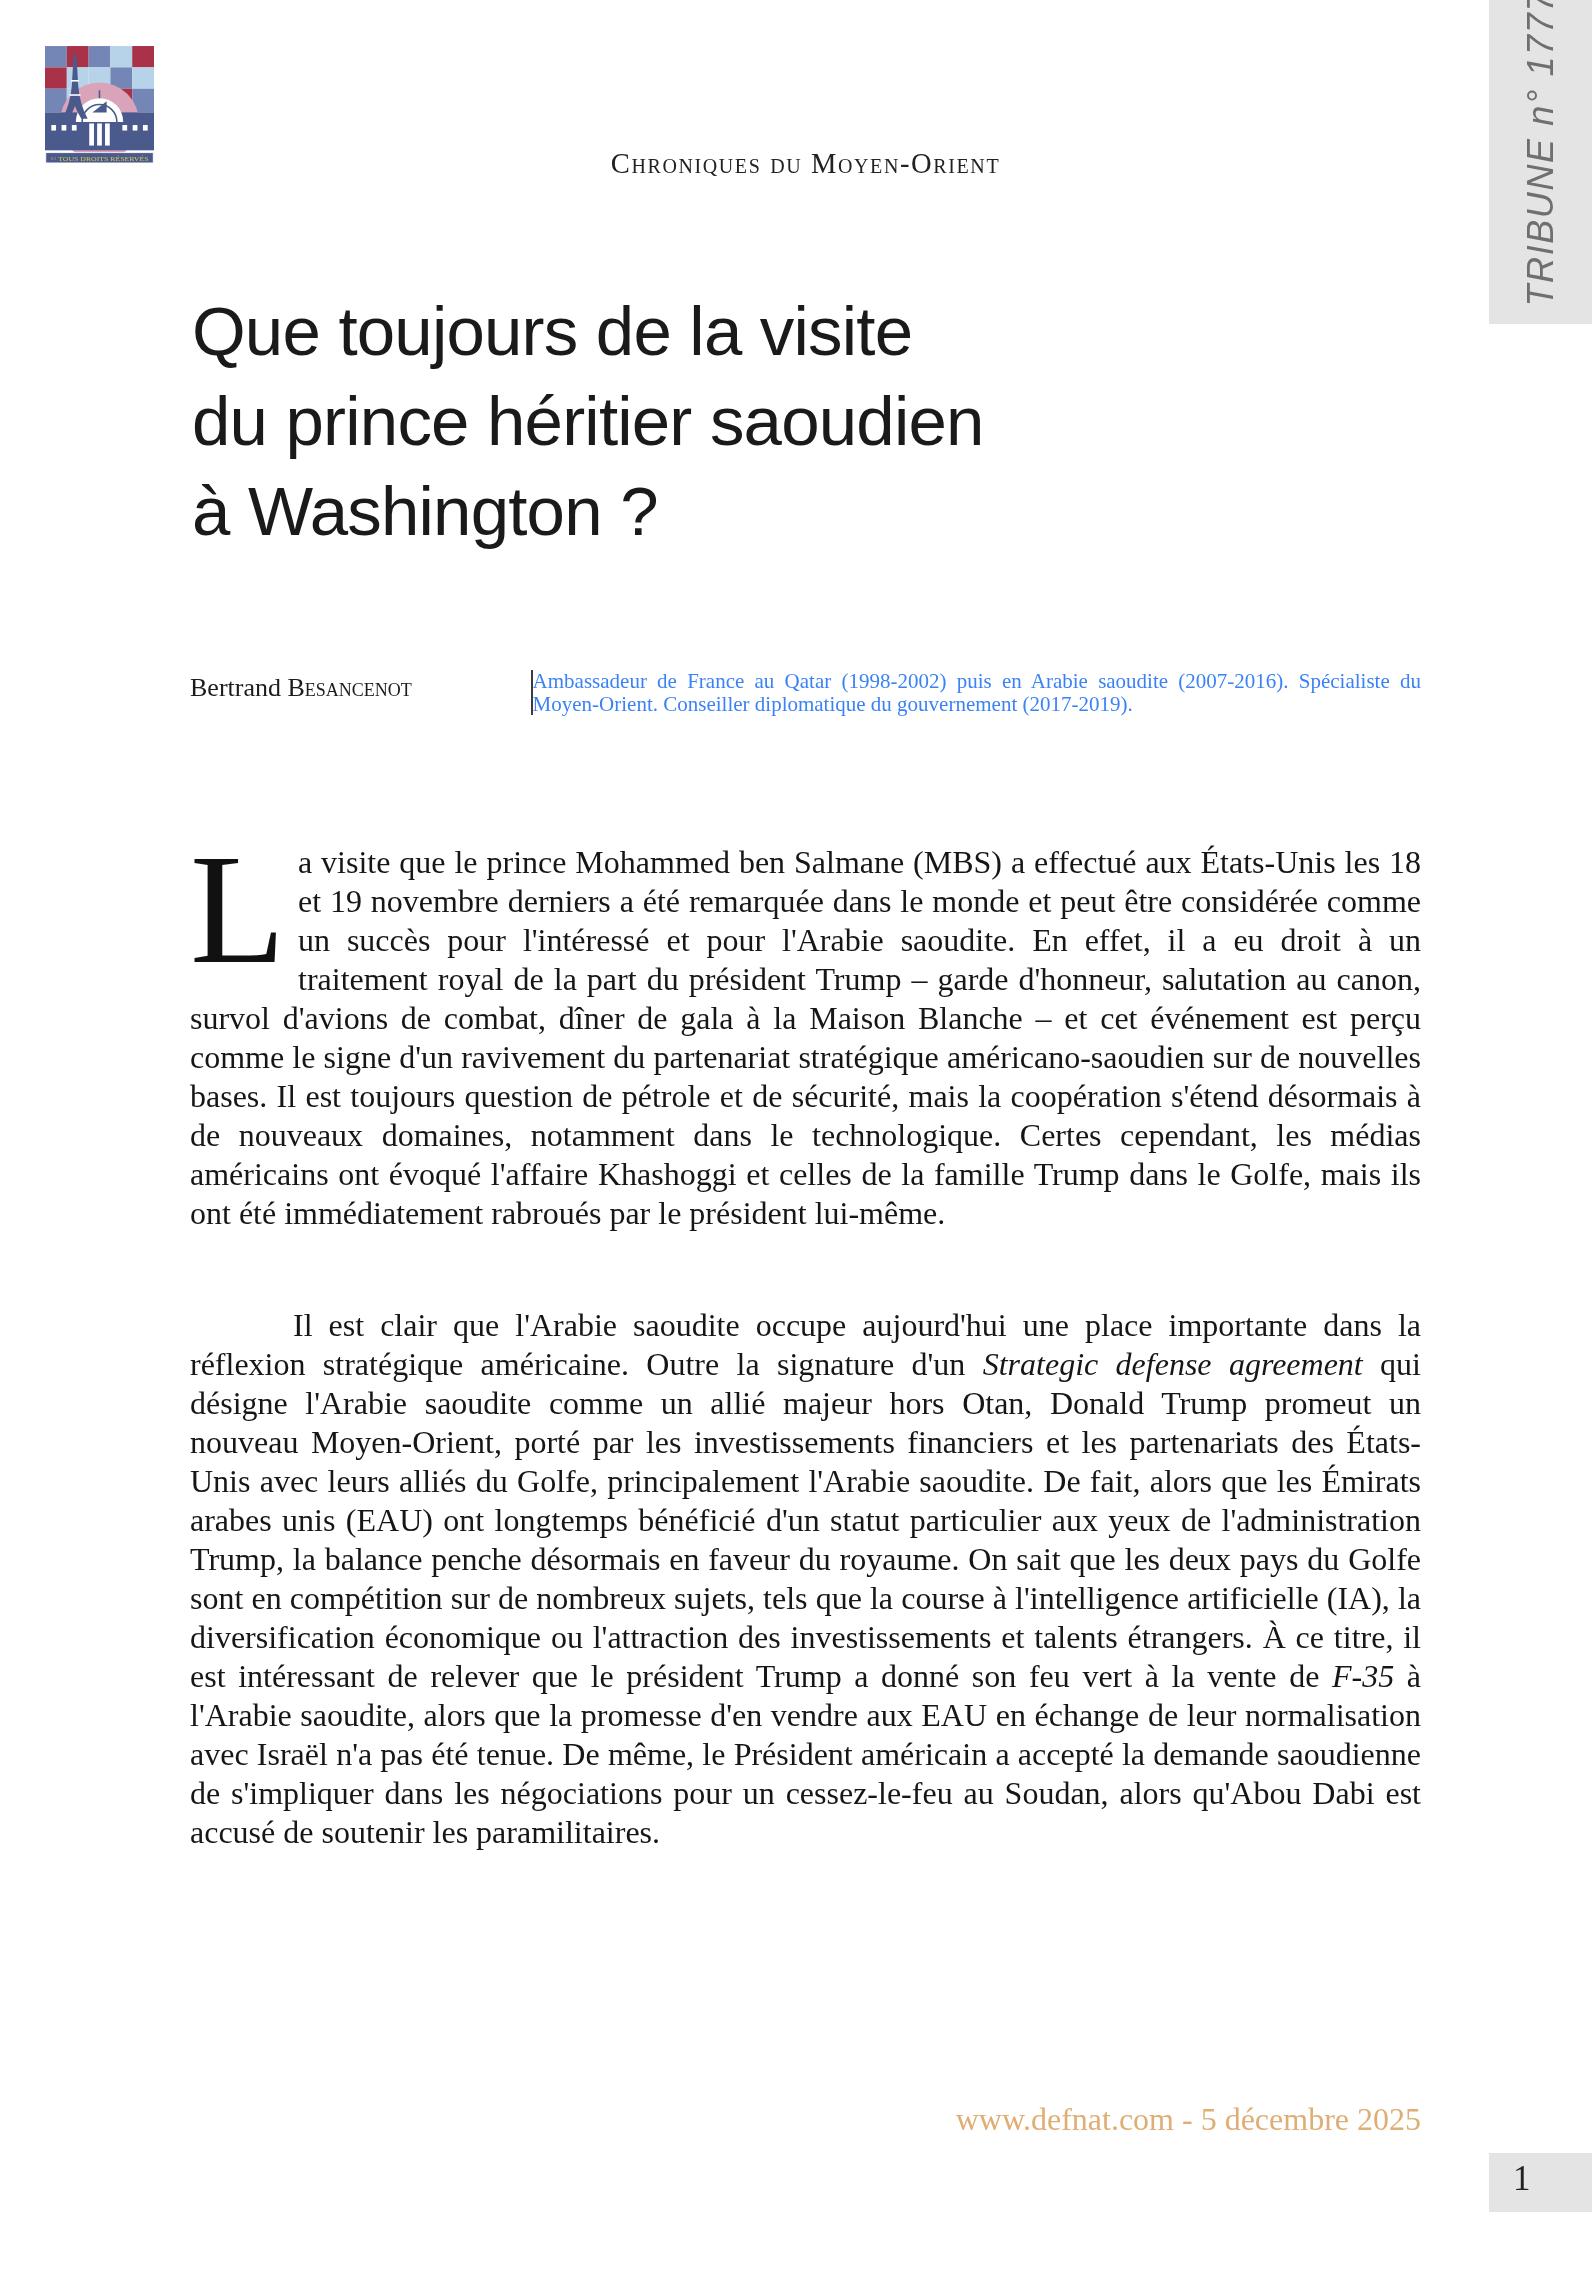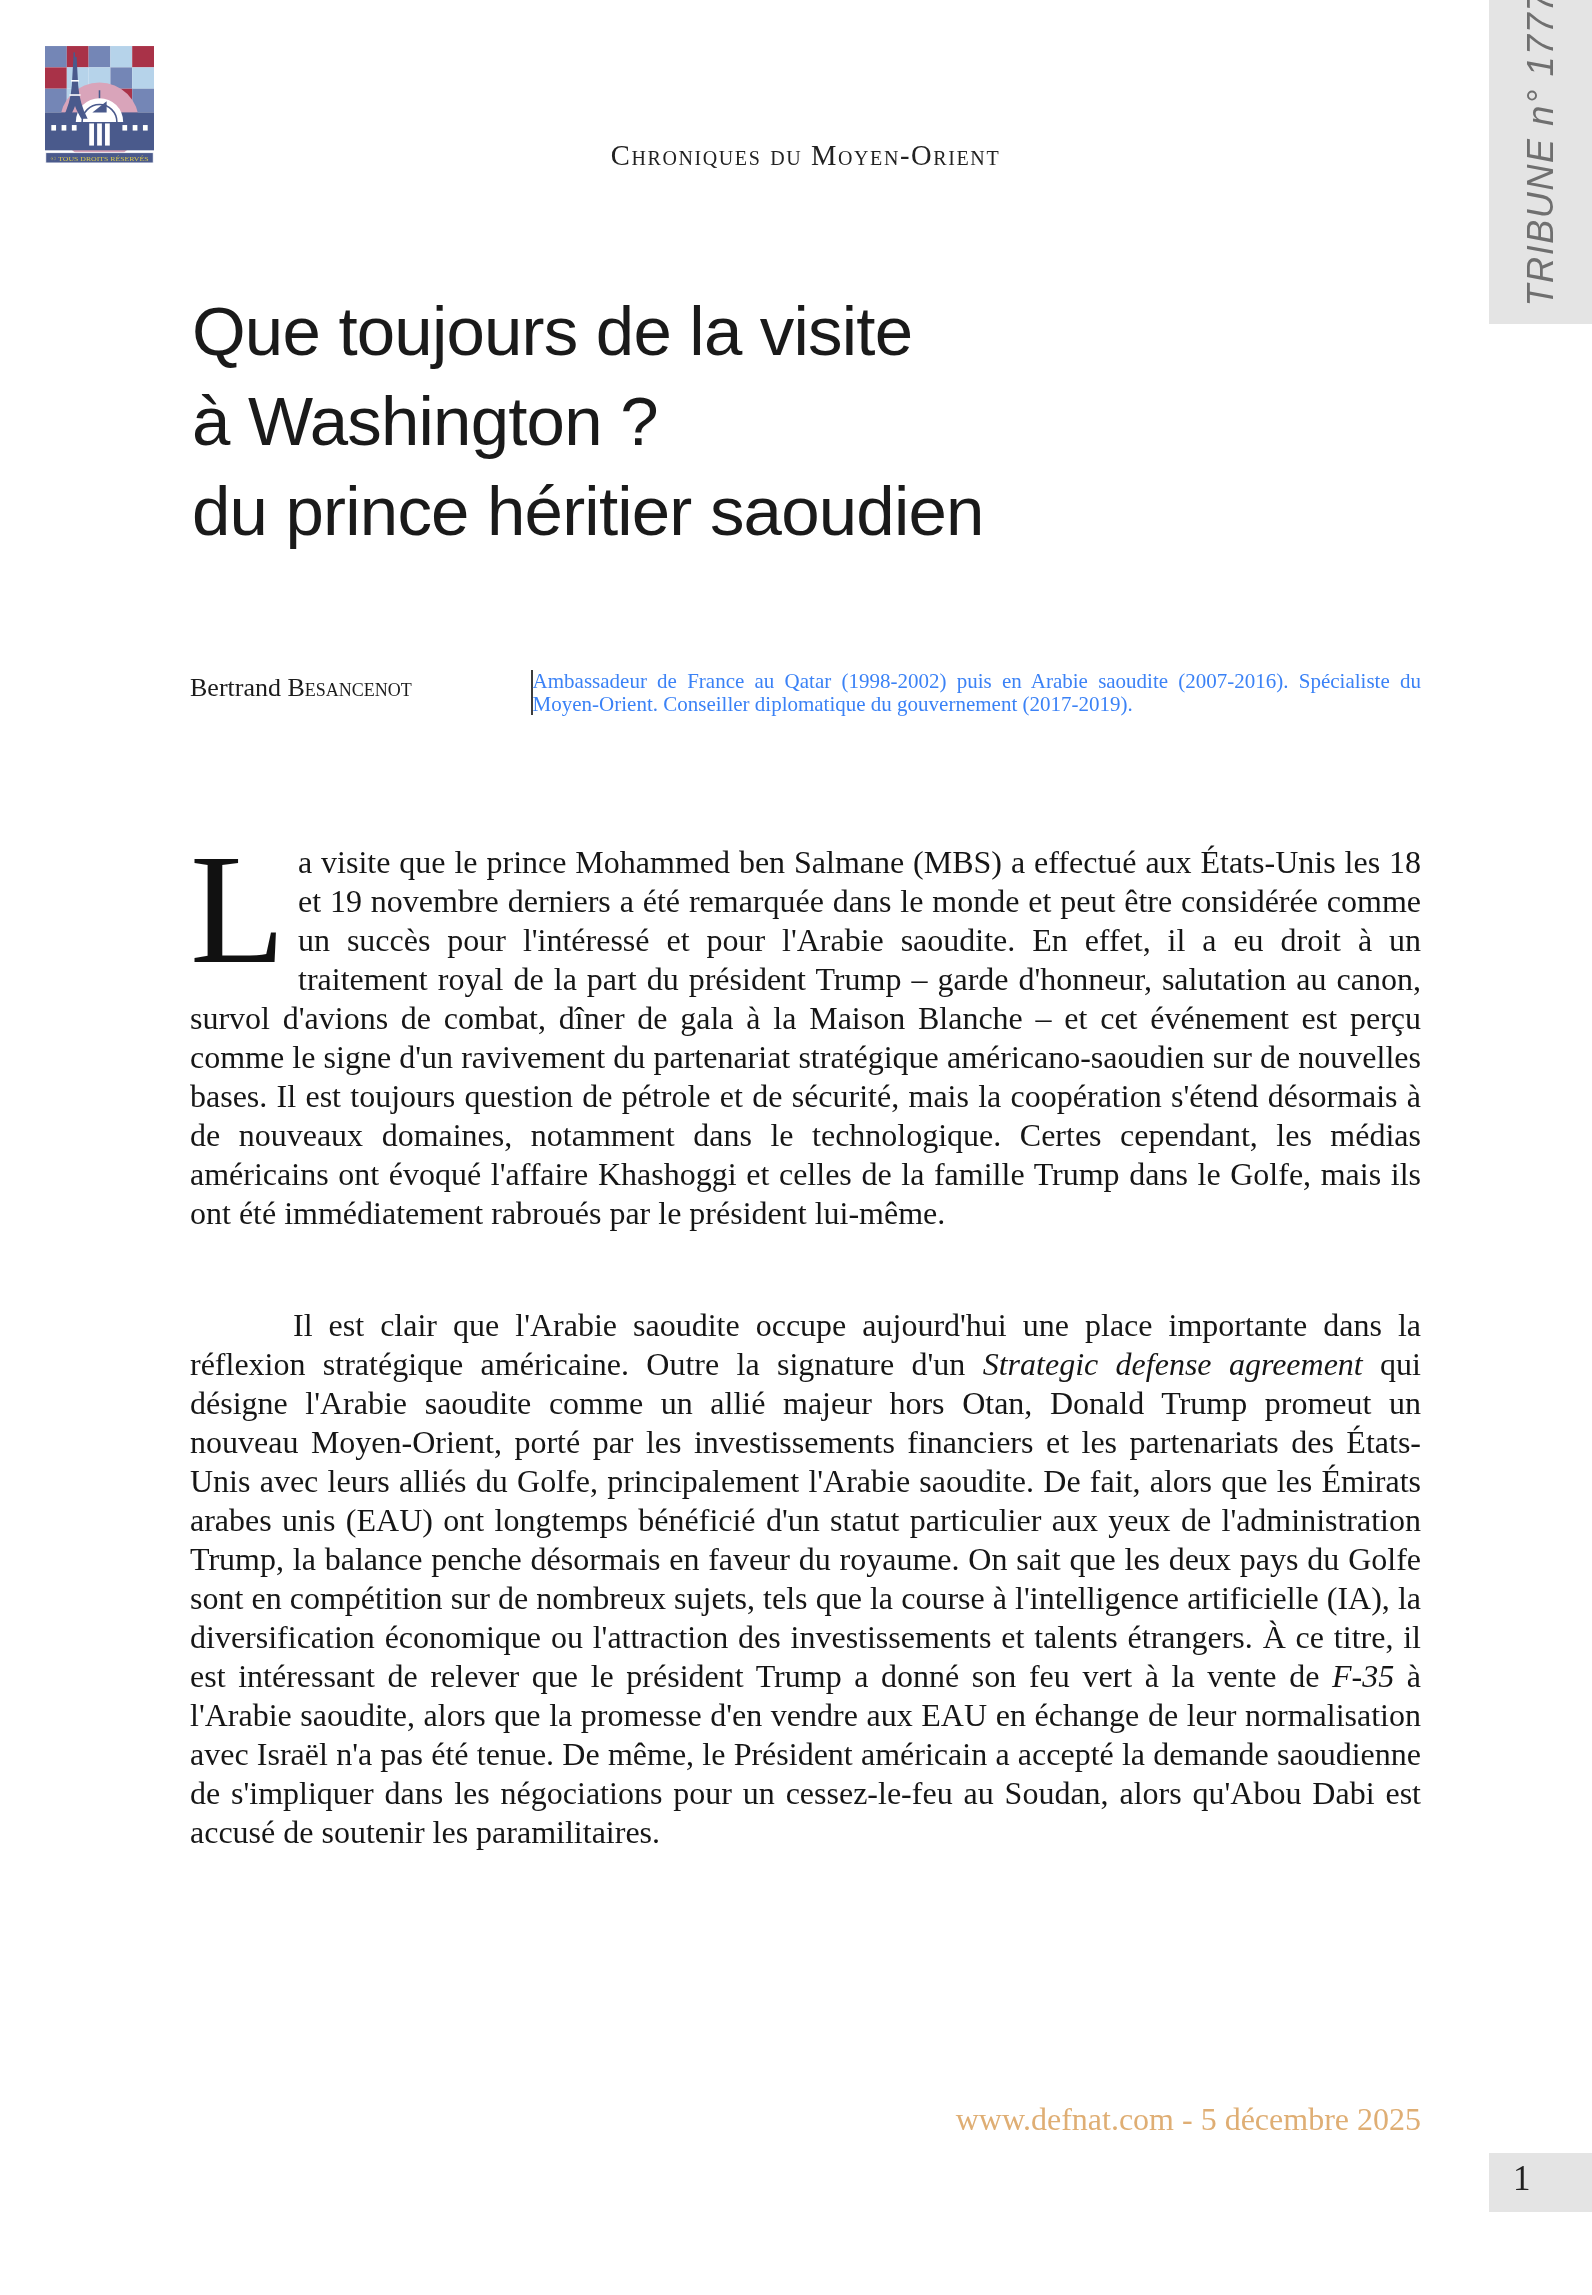--- a/index.html
+++ b/index.html
@@ -30,21 +30,21 @@
   .pagenum-box span {
     position:absolute; left:24px; top:6.3px; font-size:35px; color:#222222;
     font-family:"Liberation Serif", serif;
   }
 
   
   .logo { position:absolute; left:45px; top:46px; width:109px; height:117px; }
 
   
   .kicker {
-    position:absolute; left:190px; top:140px; width:1231px;
+    position:absolute; left:190px; top:148px; width:1231px;
     text-align:center; font-variant:small-caps; font-size:28.6px;
     letter-spacing:1.6px; color:#222222;
   }
 
   
   .title {
     position:absolute; left:192px; top:287px; width:1270px;
     font-family:"Liberation Sans", sans-serif; font-weight:400;
     font-size:69px; line-height:90px; color:#1a1a1a; letter-spacing:-0.8px;
   }
@@ -147,22 +147,22 @@
         <rect x="1" y="135" width="136" height="13" fill="#4a5a8c" stroke="#ffffff" stroke-width="1"></rect>
         <text x="69" y="145" text-anchor="middle" font-size="8" fill="#d9c94d" font-family="Liberation Serif, serif" textLength="124" lengthAdjust="spacingAndGlyphs">© TOUS DROITS RÉSERVÉS</text>
       </g>
     </svg>
   </div>
 
   <div class="kicker">Chroniques du Moyen-Orient</div>
 
   <h1 class="title" style="margin:0; font-weight:400;">
     <span>Que toujours de la visite</span>
+    <span>du prince héritier saoudien</span>
     <span>à Washington ?</span>
-    <span>du prince héritier saoudien</span>
   </h1>
 
   <div class="author-block">
     <div class="author-name">
       <span>Bertrand</span>&nbsp;<span class="sc">Besancenot</span>
     </div>
     <div class="author-divider"></div>
     <div class="author-bio">Ambassadeur de France au Qatar (1998-2002) puis en Arabie saoudite (2007-2016). Spécialiste du Moyen-Orient. Conseiller diplomatique du gouvernement (2017-2019).</div>
   </div>
 

